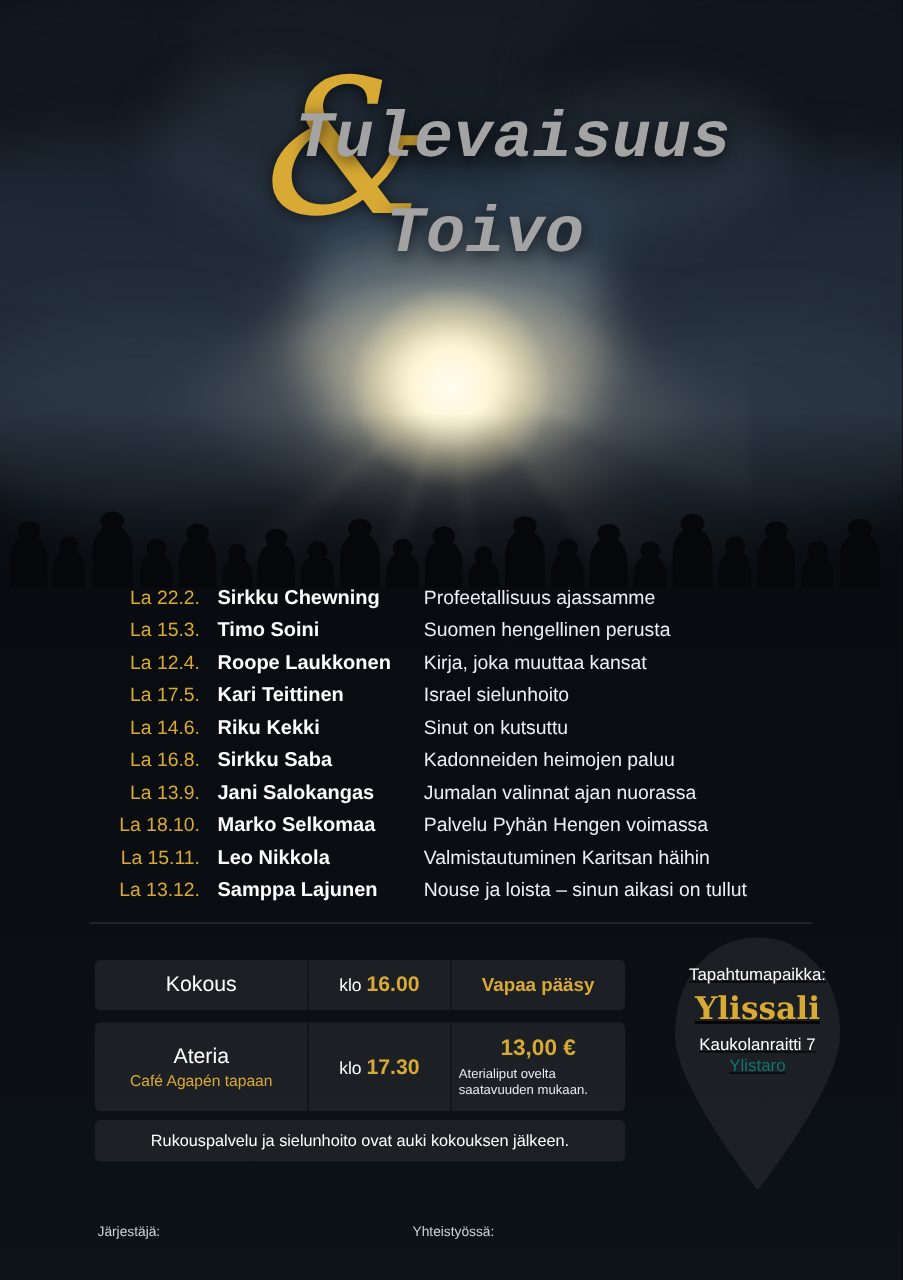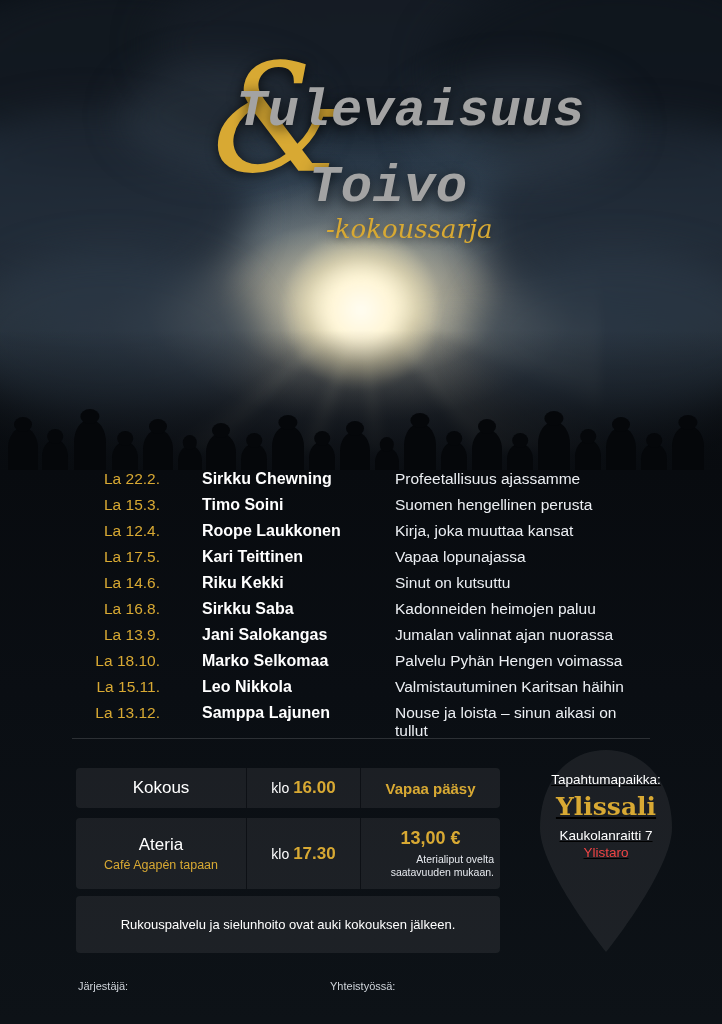--- a/index.html
+++ b/index.html
@@ -106,21 +106,21 @@
     font-family: "DejaVu Serif", serif;
     font-style: italic; font-weight:400;
     font-size:26px; color:#d8a933;
     text-shadow: 0 2px 10px rgba(0,0,0,0.7);
   }
 
   
   .schedule {
     position:absolute; left:88px; top:470px; width:560px;
   }
-  .row { display:flex; align-items:baseline; height:26px;gap:28px; }
+  .row { display:flex; align-items:baseline; height:26px; }
   .col-date {
     width:86px; color:#d8a933; font-size:15.5px; font-weight:400; text-align:right; padding-right:14px;
   }
   .col-speaker {
     width:165px; color:#ffffff; font-size:16px; font-weight:700;
   }
   .col-topic {
     flex:1; color:#eceff3; font-size:15.5px; font-weight:400;
   }
 
@@ -145,43 +145,43 @@
   .cell.sep { border-left:1px solid rgba(10,14,19,0.85); }
   .cell-a { width:170px; }
   .cell-b { width:114px; }
   .cell-c { flex:1; }
   .c-title { color:#ffffff; font-size:17px; }
   .c-sub { color:#d8a933; font-size:12.5px; margin-top:3px; }
   .c-time { color:#ffffff; font-size:14px; }
   .c-time b { color:#d8a933; font-size:17px; font-weight:700; }
   .c-gold { color:#d8a933; font-size:15px; font-weight:700; }
   .c-gold-lg { color:#d8a933; font-size:18px; font-weight:700; }
-  .c-note { color:#e6e9ee; font-size:10.5px; text-align:right; line-height:1.25; margin-top:4px; }
+  .c-note { color:#e6e9ee; font-size:10.5px; text-align:left; line-height:1.25; margin-top:4px; }
 
   .note-bar {
     position:absolute; left:76px; top:896px; width:424px;
     background: rgba(255,255,255,0.07);
     border-radius:4px;
-    padding:21px 8px;
+    padding:9px 8px;
     text-align:center;
     color:#ffffff; font-size:13px;
   }
 
   
   .pin {
     position:absolute; left:520px; top:742px; width:172px; height:210px;
   }
   .pin-shape {
     position:absolute; left:0; top:0; width:172px; height:210px;
   }
   .pin-text { position:absolute; left:0; top:30px; width:172px; text-align:center;text-decoration:underline; }
   .pin-l1 { color:#ffffff; font-size:13.5px; }
   .pin-l2 { color:#d8a933; font-size:25px; font-weight:700; margin-top:5px; font-family:"DejaVu Serif", serif; }
   .pin-l3 { color:#ffffff; font-size:13.5px; margin-top:7px; }
-  .pin-l4 { color:#ef4444; font-size:13.5px; margin-top:2px; }
+  .pin-l4 { color:#0f766e; font-size:13.5px; margin-top:2px; }
 
   
   .footer { position:absolute; left:0; top:968px; width:722px; height:40px; }
   .f-label { position:absolute; color:#cfd4da; font-size:11px; top:12px; }
   .f-org { left:78px; }
   .f-coop { left:330px; }
 </style>
 </head>
 <body>
 
@@ -225,21 +225,20 @@
     <div class="fig" style="left:641px;width:26px; height:56px;"></div>
     <div class="fig" style="left:672px;width:32px; height:74px;"></div>
   </div>
 
   <div class="lower-bg"></div>
 
   <div class="title-block">
     <div class="amp">&amp;</div>
     <div class="t-line1">Tulevaisuus</div>
     <div class="t-line2">Toivo</div>
-    <div class="t-sub">-kokoussarja</div>
   </div>
 
   <div class="schedule">
     <div class="row">
       <div class="col-date">La 22.2.</div>
       <div class="col-speaker">Sirkku Chewning</div>
       <div class="col-topic">Profeetallisuus ajassamme</div>
     </div>
     <div class="row">
       <div class="col-date">La 15.3.</div>
@@ -247,21 +246,21 @@
       <div class="col-topic">Suomen hengellinen perusta</div>
     </div>
     <div class="row">
       <div class="col-date">La 12.4.</div>
       <div class="col-speaker">Roope Laukkonen</div>
       <div class="col-topic">Kirja, joka muuttaa kansat</div>
     </div>
     <div class="row">
       <div class="col-date">La 17.5.</div>
       <div class="col-speaker">Kari Teittinen</div>
-      <div class="col-topic">Vapaa lopunajassa</div>
+      <div class="col-topic">Israel sielunhoito</div>
     </div>
     <div class="row">
       <div class="col-date">La 14.6.</div>
       <div class="col-speaker">Riku Kekki</div>
       <div class="col-topic">Sinut on kutsuttu</div>
     </div>
     <div class="row">
       <div class="col-date">La 16.8.</div>
       <div class="col-speaker">Sirkku Saba</div>
       <div class="col-topic">Kadonneiden heimojen paluu</div>

